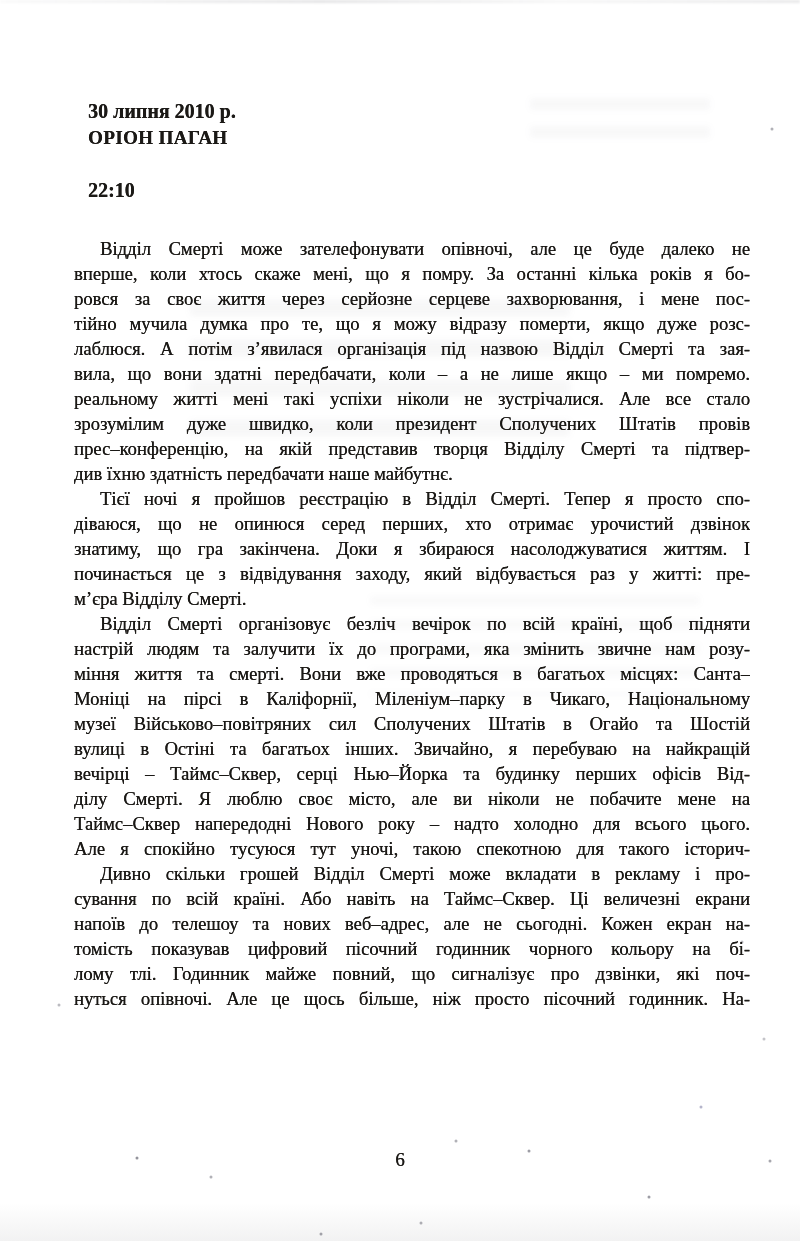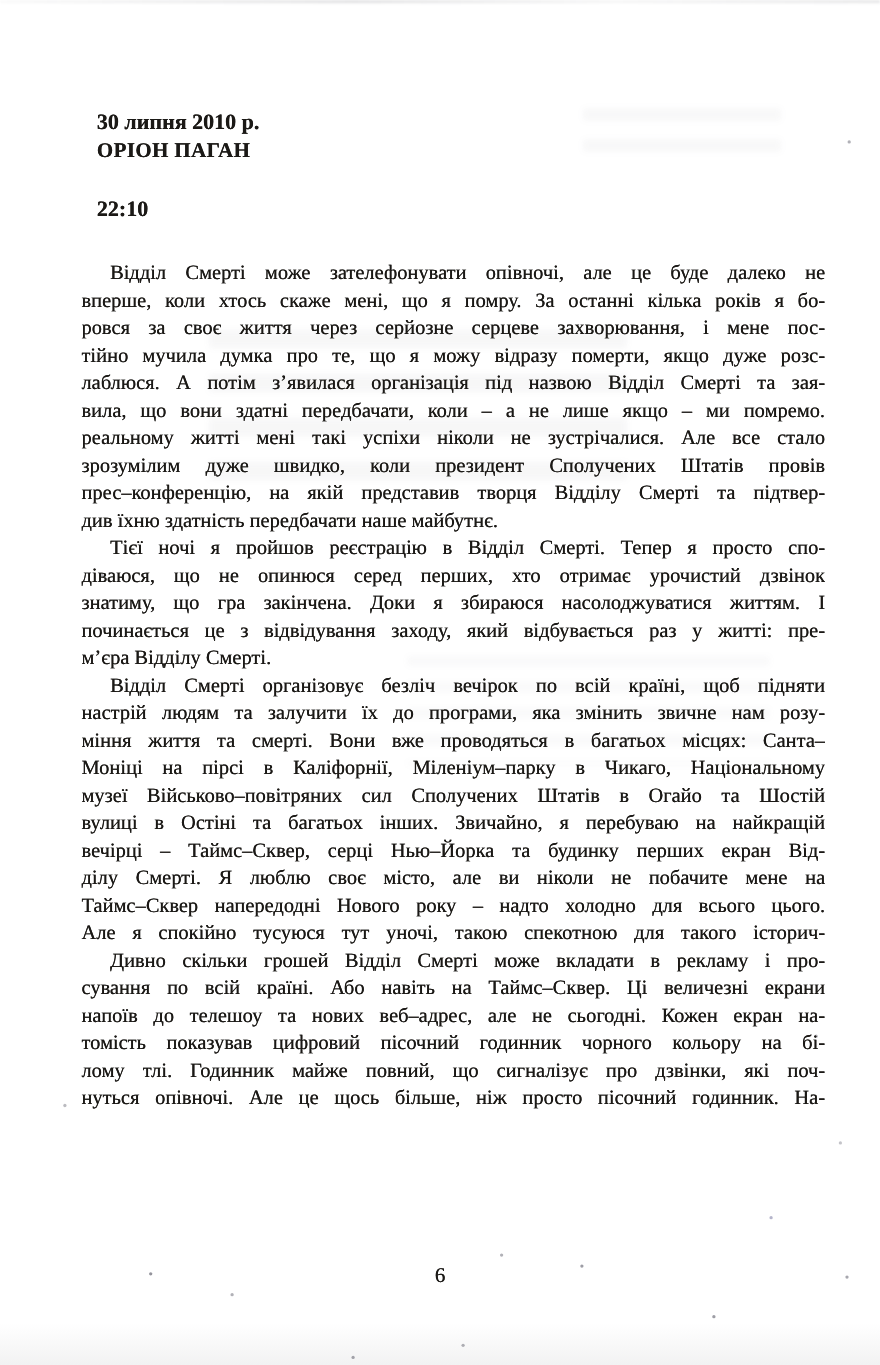--- a/index.html
+++ b/index.html
@@ -140,21 +140,21 @@
       <div class="line">діваюся, що не опинюся серед перших, хто отримає урочистий дзвінок</div>
       <div class="line">знатиму, що гра закінчена. Доки я збираюся насолоджуватися життям. І</div>
       <div class="line">починається це з відвідування заходу, який відбувається раз у житті: пре-</div>
       <div class="line last">м’єра Відділу Смерті.</div>
       <div class="line first">Відділ Смерті організовує безліч вечірок по всій країні, щоб підняти</div>
       <div class="line">настрій людям та залучити їх до програми, яка змінить звичне нам розу-</div>
       <div class="line">міння життя та смерті. Вони вже проводяться в багатьох місцях: Санта–</div>
       <div class="line">Моніці на пірсі в Каліфорнії, Міленіум–парку в Чикаго, Національному</div>
       <div class="line">музеї Військово–повітряних сил Сполучених Штатів в Огайо та Шостій</div>
       <div class="line">вулиці в Остіні та багатьох інших. Звичайно, я перебуваю на найкращій</div>
-      <div class="line">вечірці – Таймс–Сквер, серці Нью–Йорка та будинку перших екран Від-</div>
+      <div class="line">вечірці – Таймс–Сквер, серці Нью–Йорка та будинку перших офісів Від-</div>
       <div class="line">ділу Смерті. Я люблю своє місто, але ви ніколи не побачите мене на</div>
       <div class="line">Таймс–Сквер напередодні Нового року – надто холодно для всього цього.</div>
       <div class="line">Але я спокійно тусуюся тут уночі, такою спекотною для такого історич-</div>
       <div class="line first">Дивно скільки грошей Відділ Смерті може вкладати в рекламу і про-</div>
       <div class="line">сування по всій країні. Або навіть на Таймс–Сквер. Ці величезні екрани</div>
       <div class="line">напоїв до телешоу та нових веб–адрес, але не сьогодні. Кожен екран на-</div>
       <div class="line">томість показував цифровий пісочний годинник чорного кольору на бі-</div>
       <div class="line">лому тлі. Годинник майже повний, що сигналізує про дзвінки, які поч-</div>
       <div class="line">нуться опівночі. Але це щось більше, ніж просто пісочний годинник. На-</div>
     </div>

